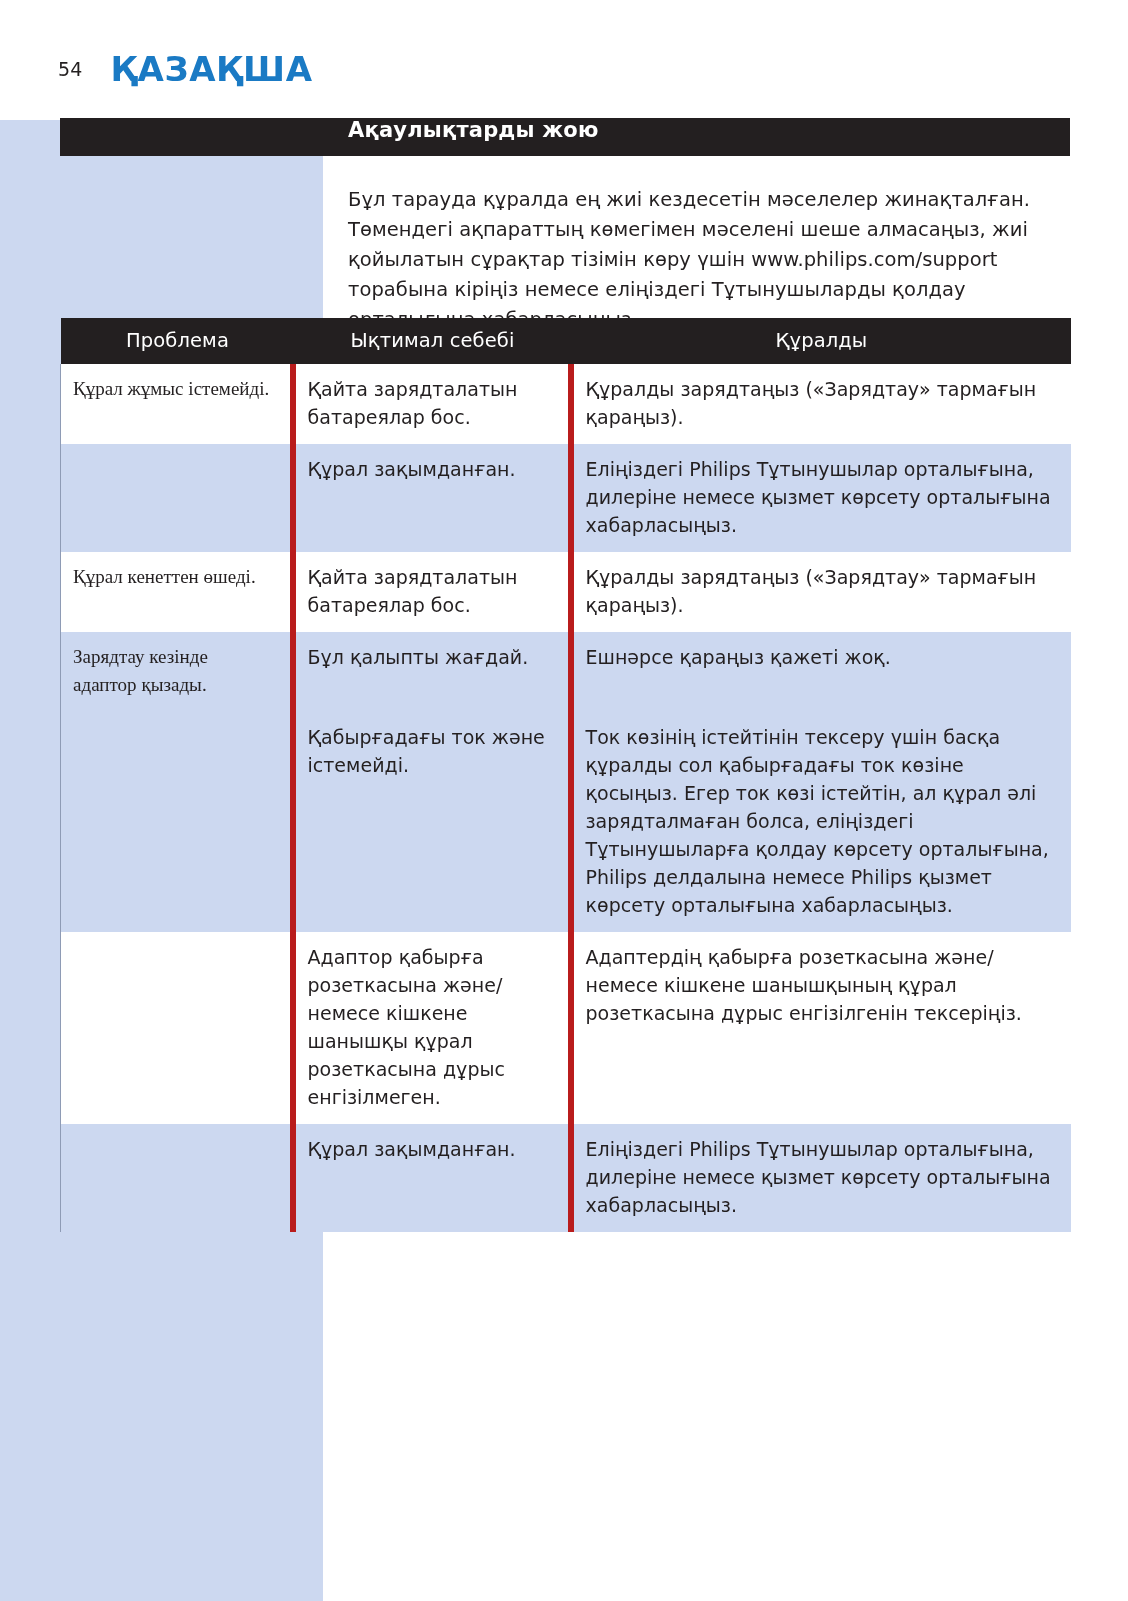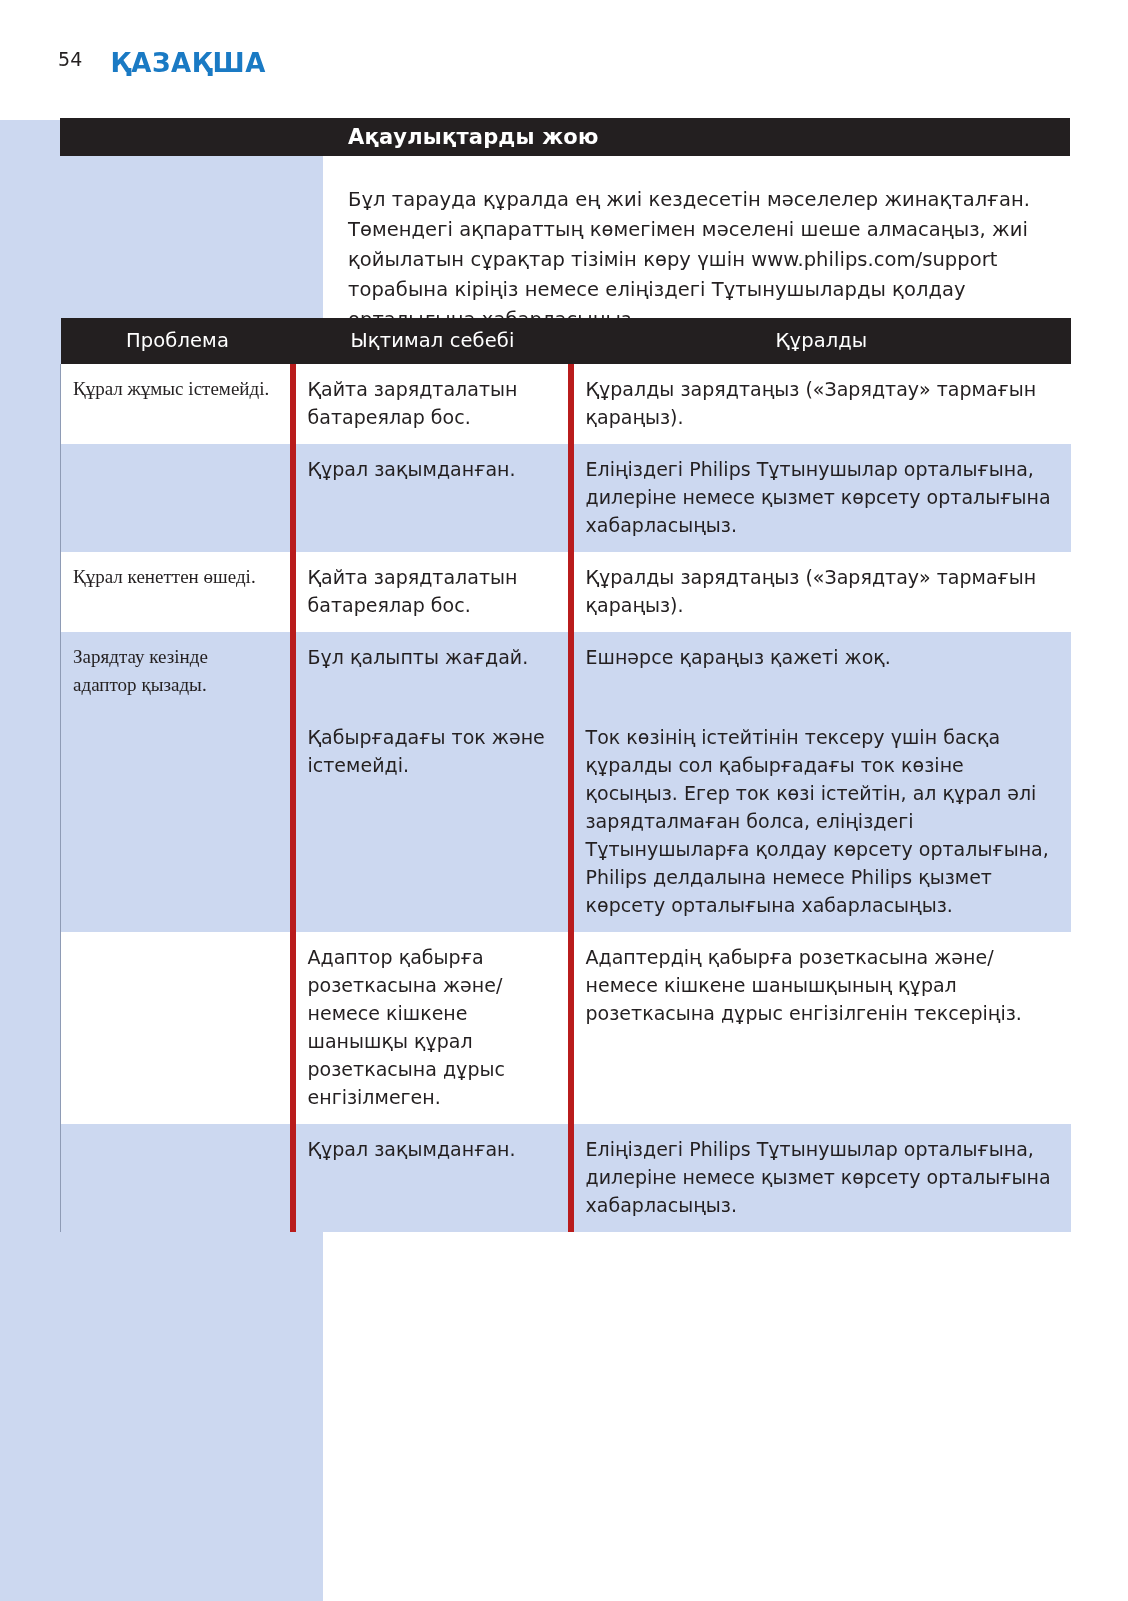--- a/index.html
+++ b/index.html
@@ -37,46 +37,46 @@
   }
 
   
   .page-header {
     position: absolute;
     left: 0;
     top: 48px;
     width: 1128px;
     height: 42px;
     display: flex;
-    align-items: flex-start;
+    align-items: center;
   }
   .page-number {
     margin-left: 58px;
     font-size: 19px;
     color: #231f20;
     letter-spacing: 0.2px;
   }
   .lang-title {
     margin-left: 28px;
-    font-size: 26px;
+    font-size: 34px;
     font-weight: bold;
     color: #1a7ac4;
     letter-spacing: 0.6px;
   }
 
   
   .chapter-banner {
     position: absolute;
     left: 60px;
     top: 118px;
     width: 1010px;
     height: 38px;
     background: #231f20;
     display: flex;
-    align-items: center;
+    align-items: flex-start;
   }
   .chapter-banner-title {
     margin-left: 288px;
     color: #ffffff;
     font-size: 21px;
     font-weight: bold;
     letter-spacing: 0.2px;
   }
 
   

